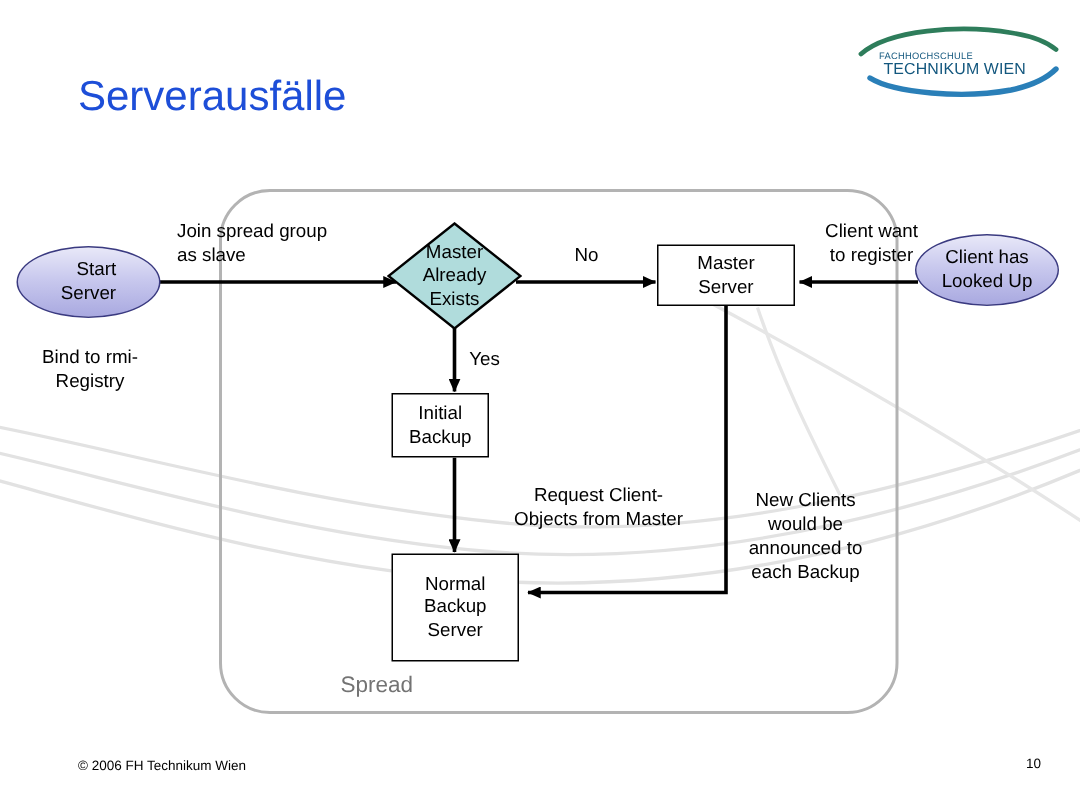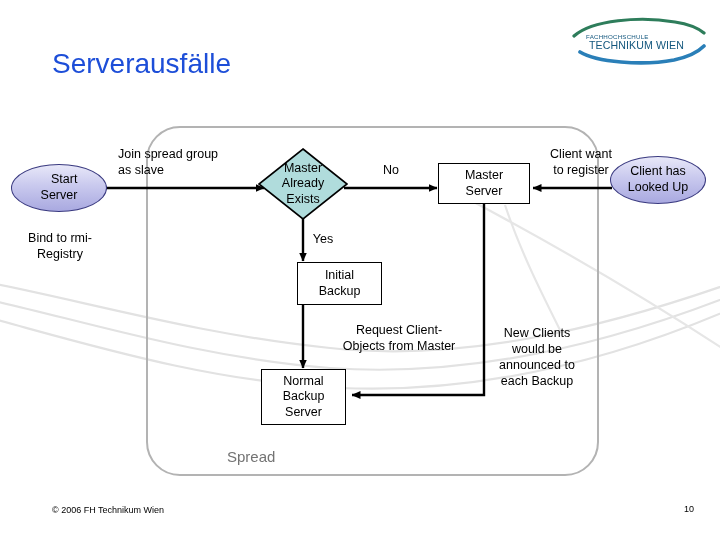--- a/index.html
+++ b/index.html
@@ -212,26 +212,26 @@
   <div class="node node-rect" style="left:438px; top:163px; width:92px; height:41px;">
     <span style="white-space:pre-line;">Master
 Server</span>
   </div>
 
   <div class="node node-ellipse" style="left:610px; top:156px; width:96px; height:48px;">
     <span style="white-space:pre-line;">Client has
 Looked Up</span>
   </div>
 
-  <div class="node node-rect" style="left:261px; top:262px; width:85px; height:43px;margin-left:36px;">
+  <div class="node node-rect" style="left:261px; top:262px; width:65px; height:43px;">
     <span style="white-space:pre-line;">Initial
 Backup</span>
   </div>
 
-  <div class="node node-rect" style="left:261px; top:369px; width:85px; height:56px;">
+  <div class="node node-rect" style="left:261px; top:369px; width:85px; height:72px;">
     <span style="white-space:pre-line;">Normal
 Backup
 Server</span>
   </div>
 
   <div class="edge-label" style="left:8px; top:230px; width:104px;">Bind to rmi-
 Registry</div>
 
   <div class="edge-label left-align" style="left:118px; top:146px; width:160px;">Join spread group
 as slave</div>

